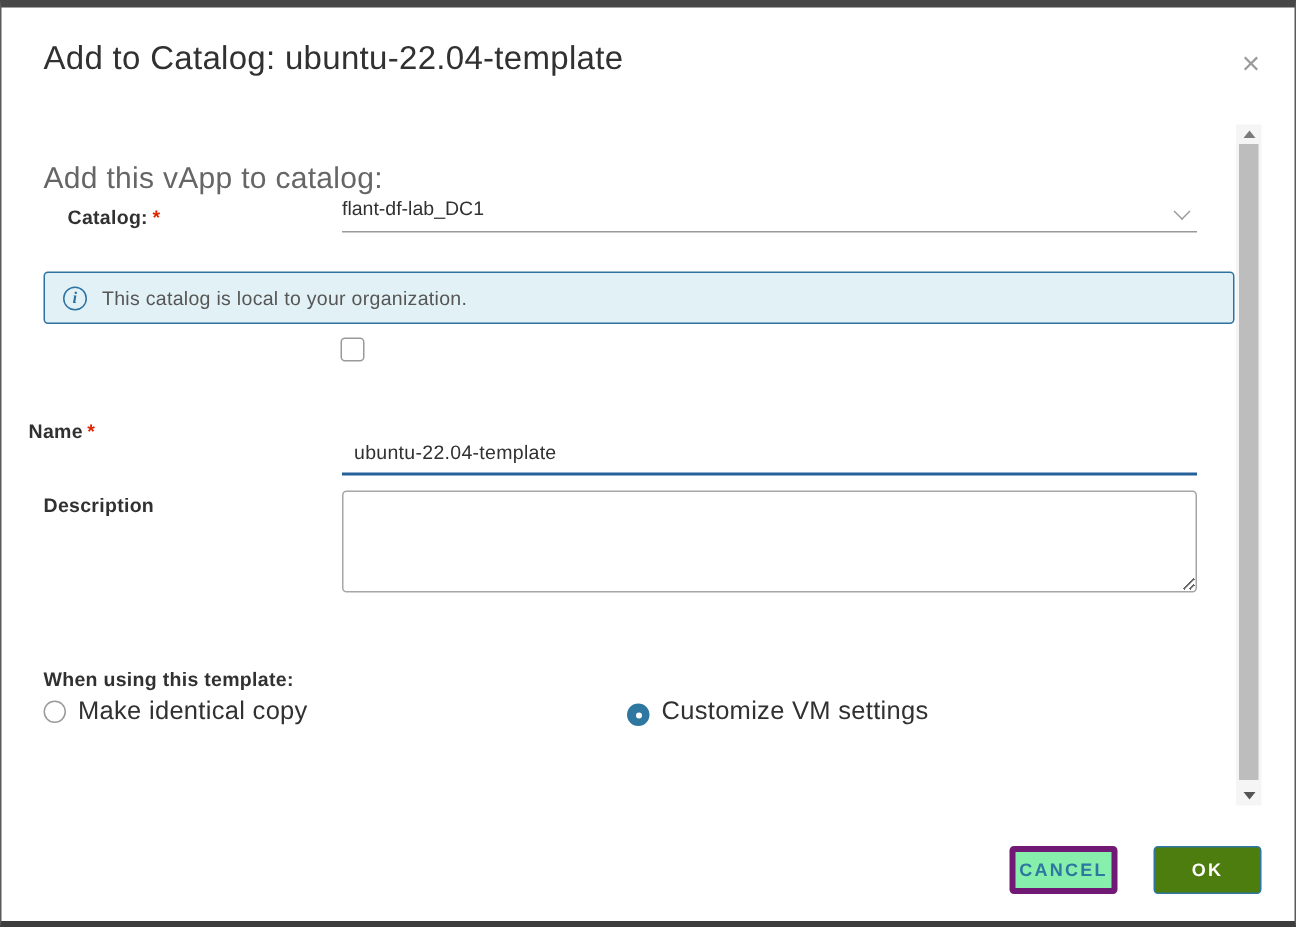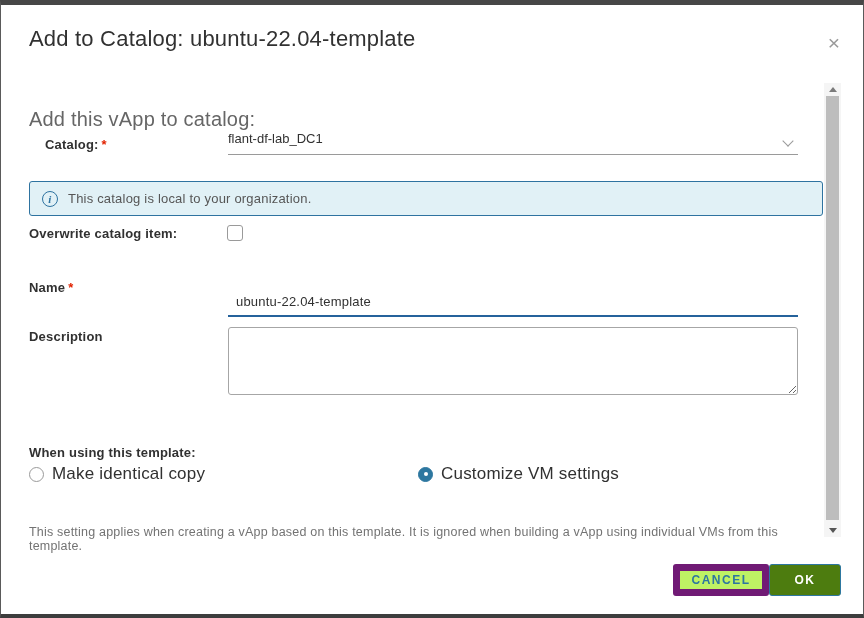--- a/index.html
+++ b/index.html
@@ -110,22 +110,22 @@
     font-size: 12.5px; color: #737373; letter-spacing: .2px;
   }
 
   .btn {
     top: 559px; height: 32px; border-radius: 3px;
     font-family: "Liberation Sans", "DejaVu Sans", sans-serif;
     font-size: 12px; font-weight: bold; letter-spacing: 1.5px;
     display: flex; align-items: center; justify-content: center; cursor: pointer;
   }
   .btn-cancel {
-    left: 672px; width: 96px;
-    background: #bef264; border: 7px solid #701a75; color: #2d77a0;
+    left: 672px; width: 72px;
+    background: #86efac; border: 4px solid #701a75; color: #2d77a0;
   }
   .btn-ok {
     left: 768px; width: 72px;
     background: #4d7c0f; border: 1px solid #2d77a0; color: #fff;
   }
 
   .scrollbar {
     left: 823px; top: 78px; width: 17px; height: 454px;
     background: #f5f5f5;
   }
@@ -160,48 +160,46 @@
   <div class="abs select-box">
     <span>flant-df-lab_DC1</span>
     <span class="chevron-down"></span>
   </div>
 
   <div class="abs info-alert">
     <span class="info-icon">i</span>
     <span>This catalog is local to your organization.</span>
   </div>
 
-  <div class="abs field-label" style="left:28px; top:221px;">Overwrite catalog item:</div>
 
   <span class="abs checkbox"></span>
 
-  <div class="abs field-label" style="left:28px; top:275px;">
+  <div class="abs field-label" style="left:18px; top:275px;">
     <span>Name</span><span class="req">*</span>
   </div>
 
   <input class="abs text-input" type="text" value="ubuntu-22.04-template" style="">
 
   <div class="abs field-label" style="left:28px; top:324px;">Description</div>
 
   <textarea class="abs textarea" value="" style=""></textarea>
 
   <div class="abs field-label" style="left:28px; top:440px;">When using this template:</div>
 
   <div class="abs radio-row">
     <div class="radio-item" style="left:0; top:0;">
       <span class="radio-circle"></span>
       <span class="rlabel">Make identical copy</span>
     </div>
-    <div class="radio-item" style="left:389px; top:0;">
+    <div class="radio-item" style="left:389px; top:0;align-items:flex-end;">
       <span class="radio-circle on"></span>
       <span class="rlabel">Customize VM settings</span>
     </div>
   </div>
 
-  <div class="abs footer-note">This setting applies when creating a vApp based on this template. It is ignored when building a vApp using individual VMs from this template.</div>
 
   <div class="abs btn btn-cancel">CANCEL</div>
   <div class="abs btn btn-ok">OK</div>
 
   <div class="abs scrollbar">
     <div class="scroll-arrow up">
         <span class="tri-up"></span>
       </div>
     <div class="scroll-thumb"></div>
     <div class="scroll-arrow down">

